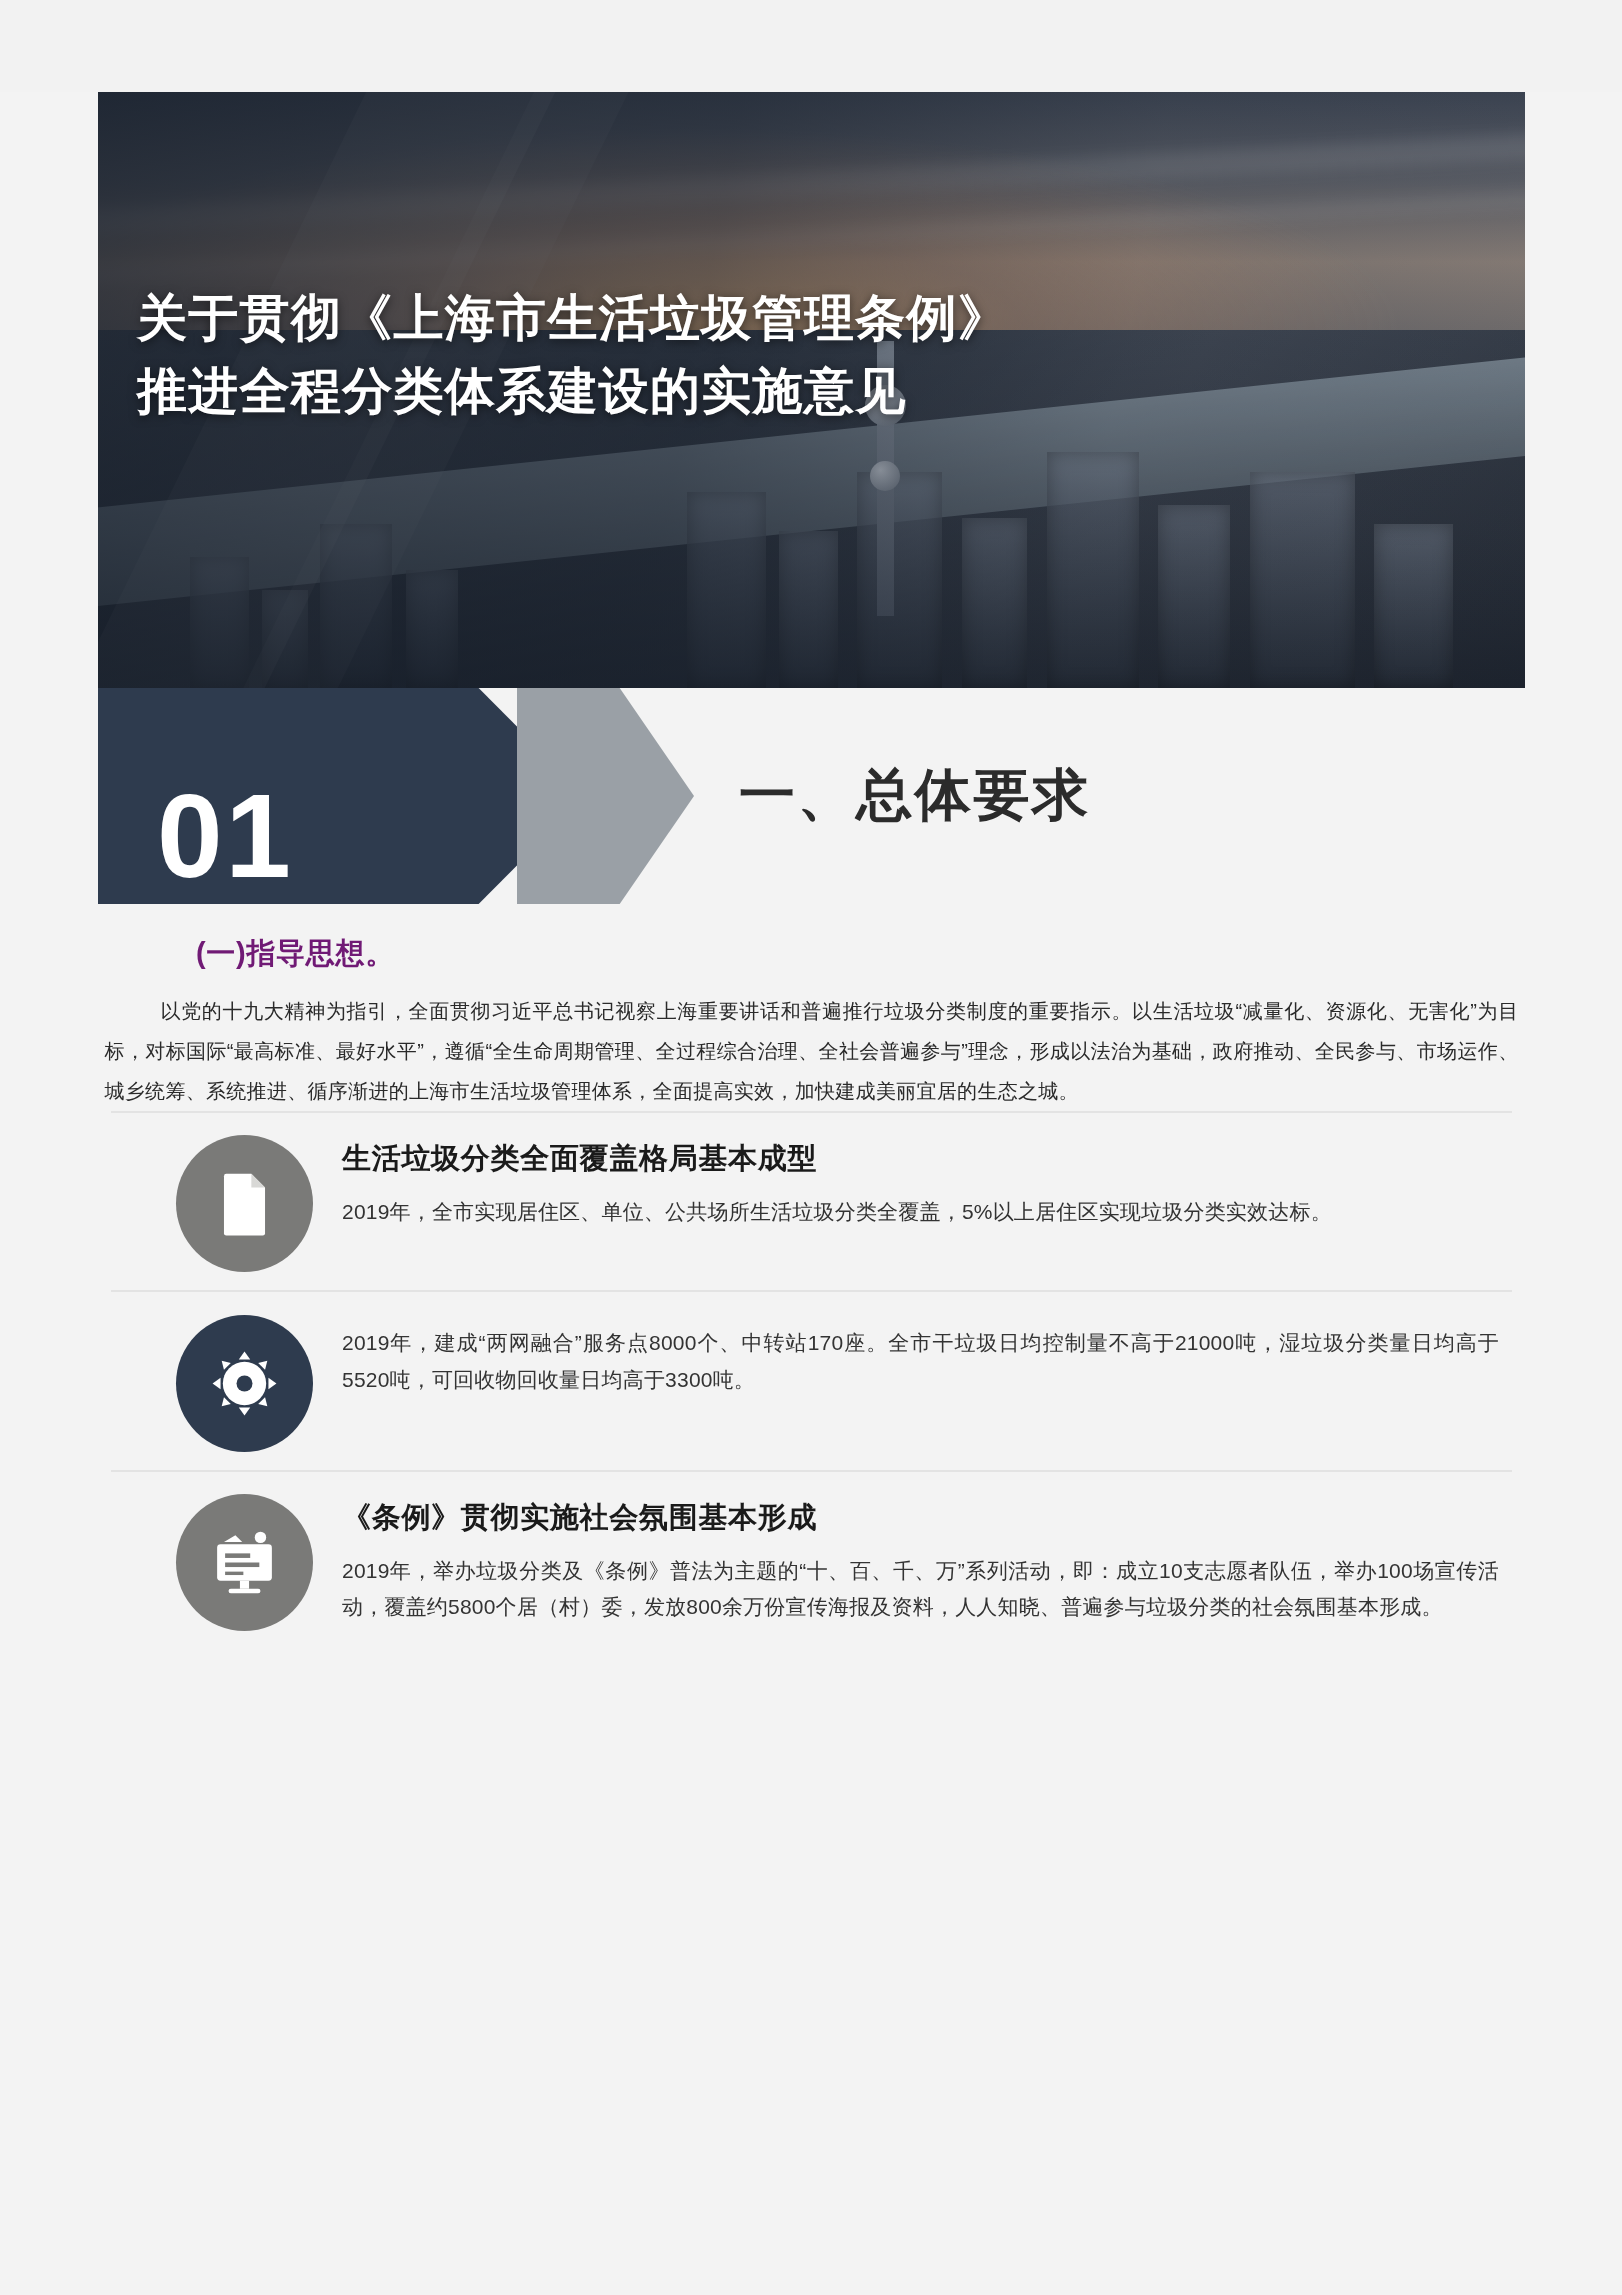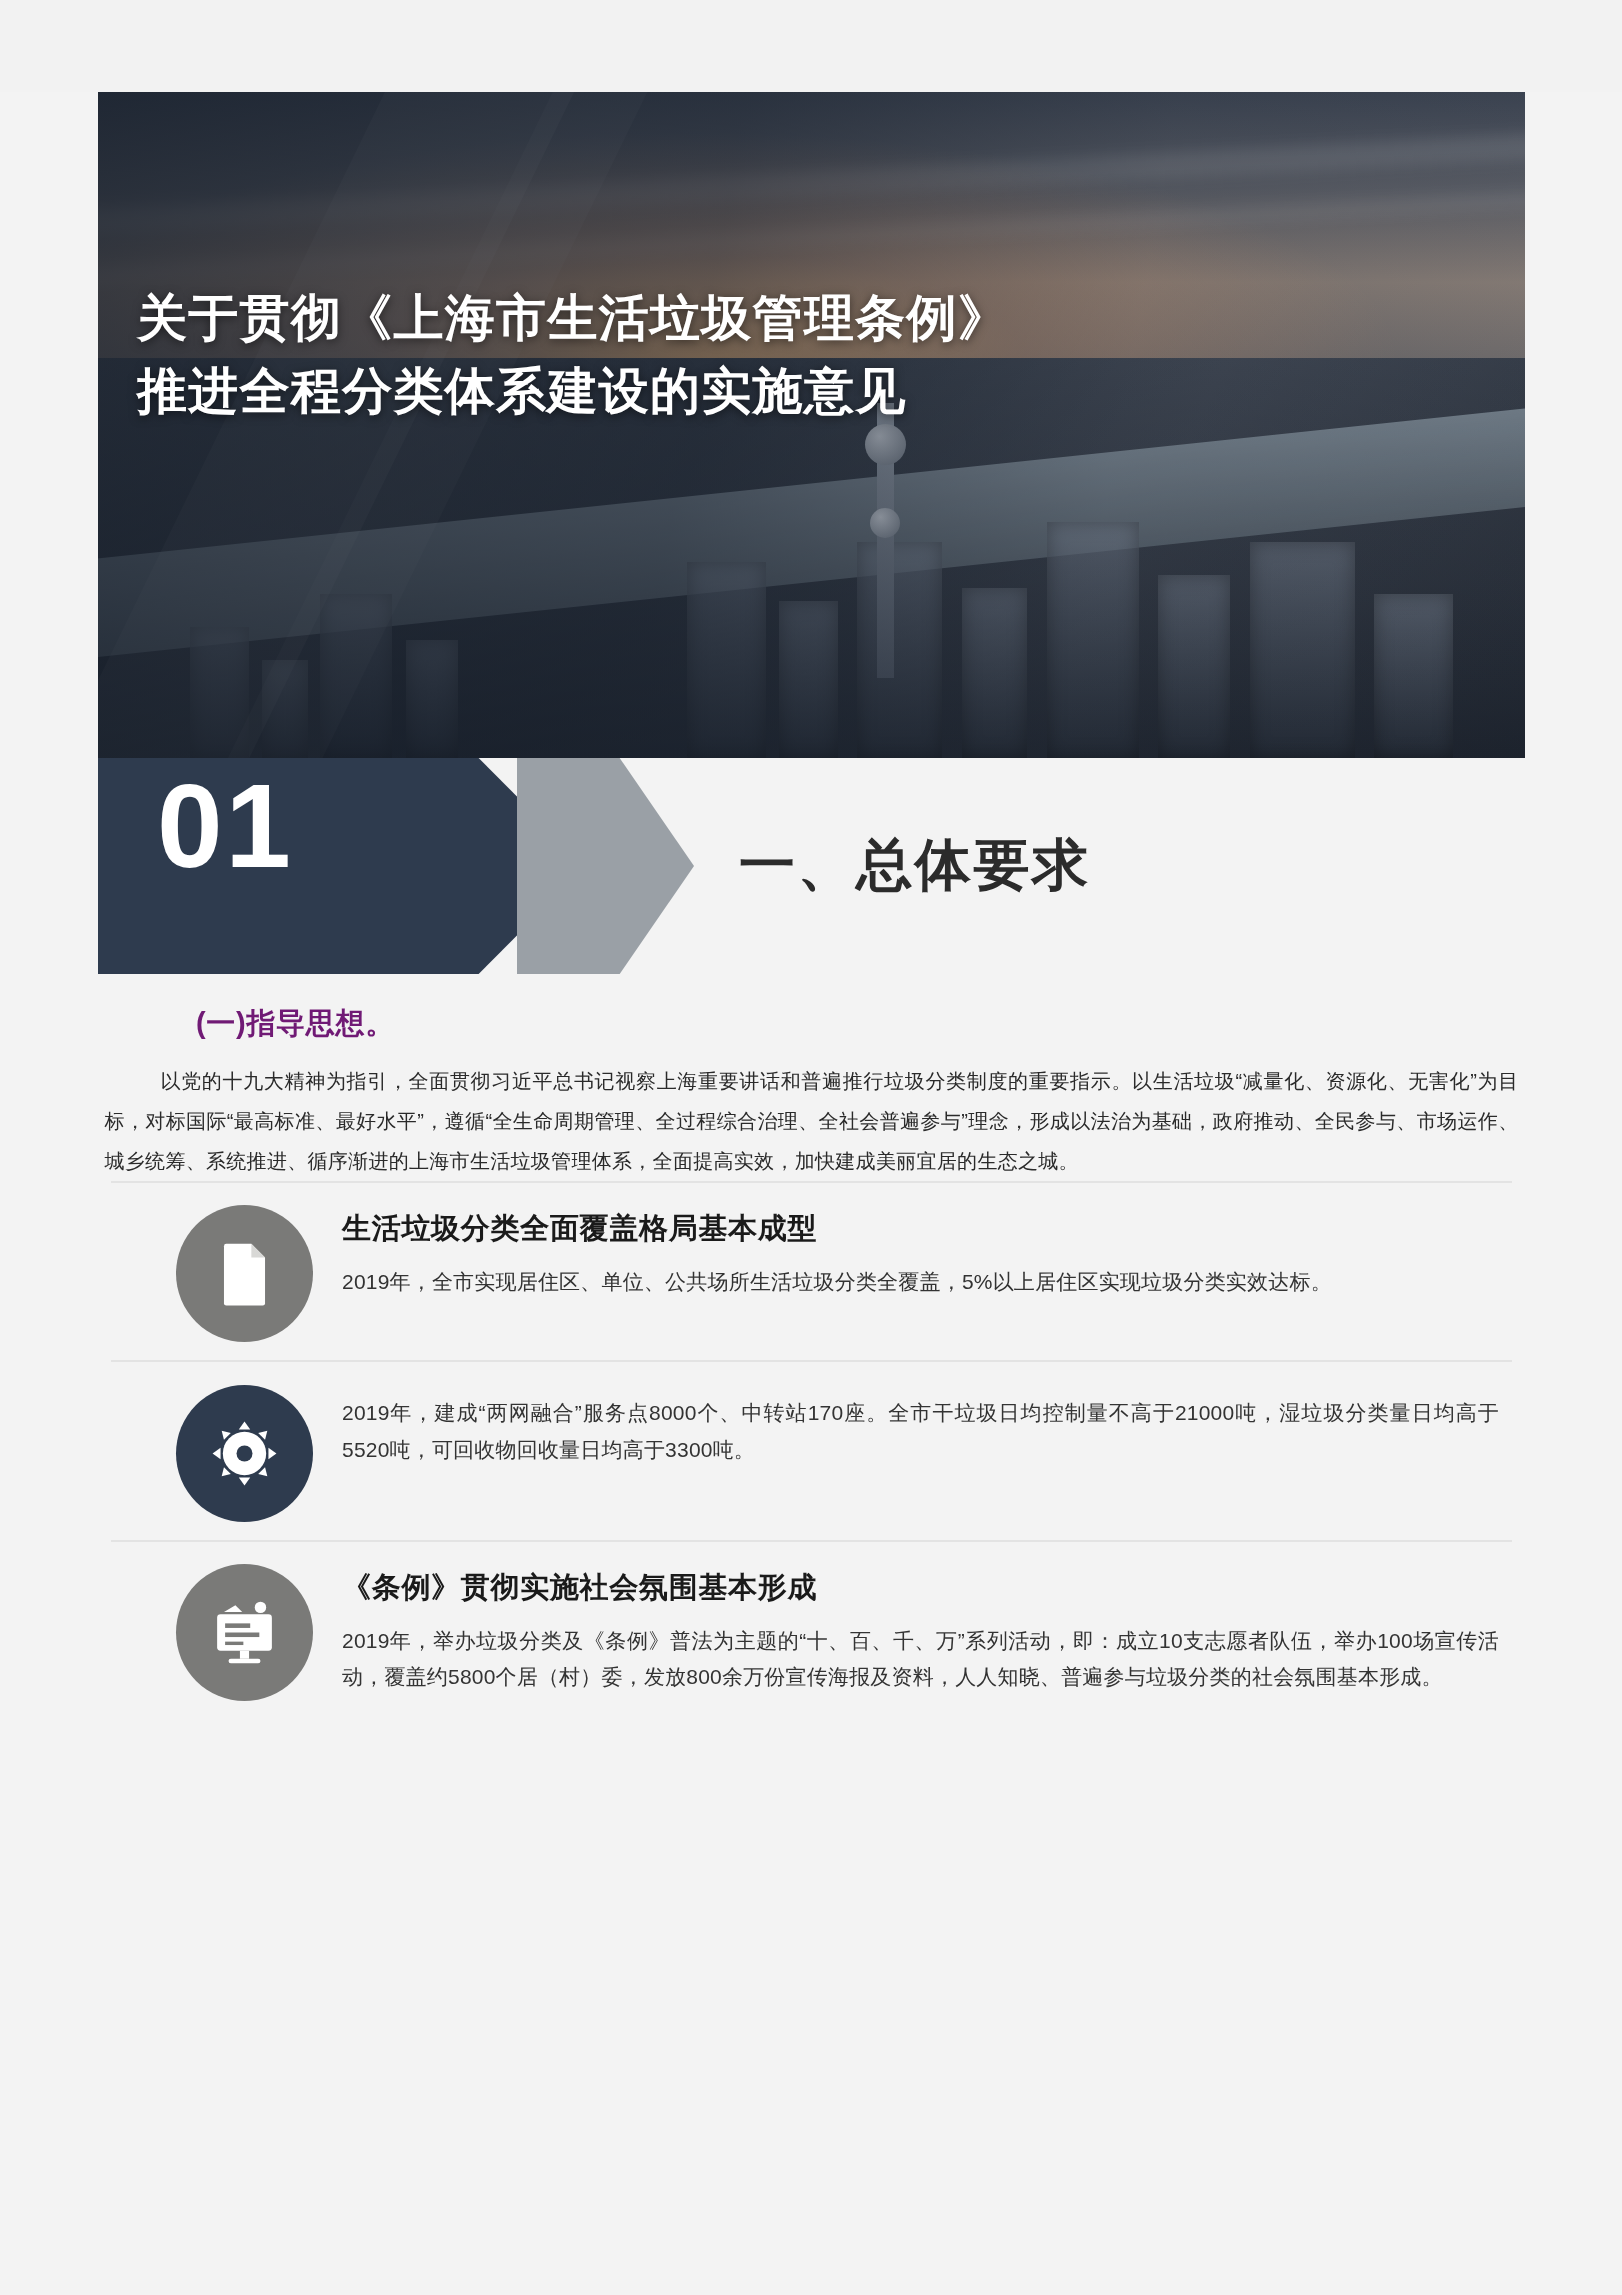--- a/index.html
+++ b/index.html
@@ -19,21 +19,21 @@
     height: 2295px;
     background: #f3f3f3;
     box-sizing: border-box;
     padding: 0 98px;
   }
 
   
   .hero {
     position: relative;
     margin-top: 92px;
-    height: 666px;
+    height: 596px;
     overflow: hidden;
     background: #2b3440;
   }
   .hero .sky {
     position: absolute;
     left: 0; top: 0; right: 0;
     height: 42%;
     background:
       radial-gradient(ellipse at 42% 95%, rgba(255,190,120,0.75) 0%, rgba(255,170,110,0.25) 28%, rgba(70,80,95,0) 60%),
       linear-gradient(to bottom, #3d4553 0%, #5c5f67 35%, #8a7f78 68%, #6f6c6d 100%);
@@ -116,21 +116,21 @@
     margin-top: 0;
   }
   .num-block {
     position: absolute;
     left: 0; top: 0;
     width: 488px;
     height: 216px;
     background: #2e3b4e;
     clip-path: polygon(0 0, 78% 0, 100% 50%, 78% 100%, 0 100%);
     display: flex;
-    align-items: flex-start;
+    align-items: flex-end;
   }
   .num-block .num {
     color: #ffffff;
     font-size: 118px;
     font-weight: bold;
     letter-spacing: 2.6px;
     margin-left: 59px;
     font-family: "Liberation Sans", "DejaVu Sans", sans-serif;
   }
   .chev {

